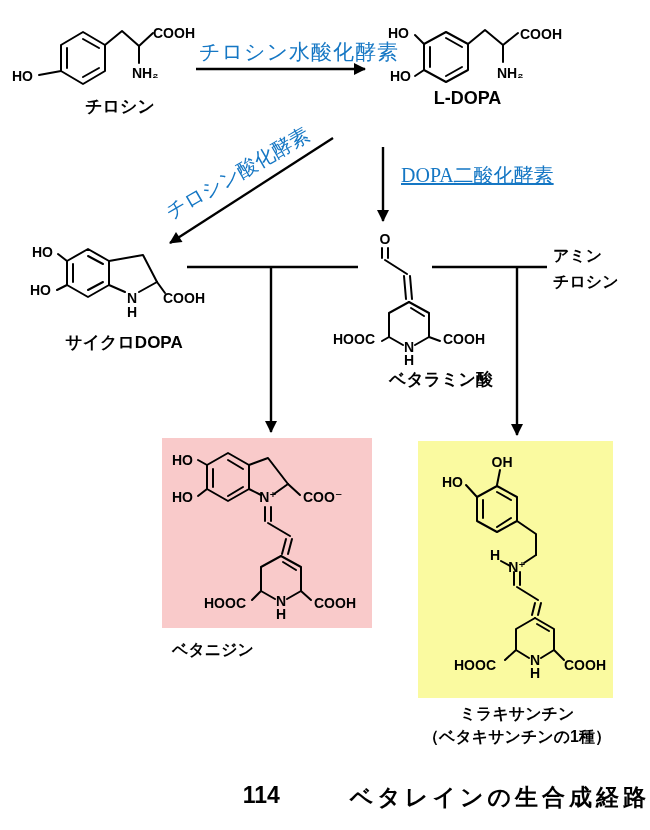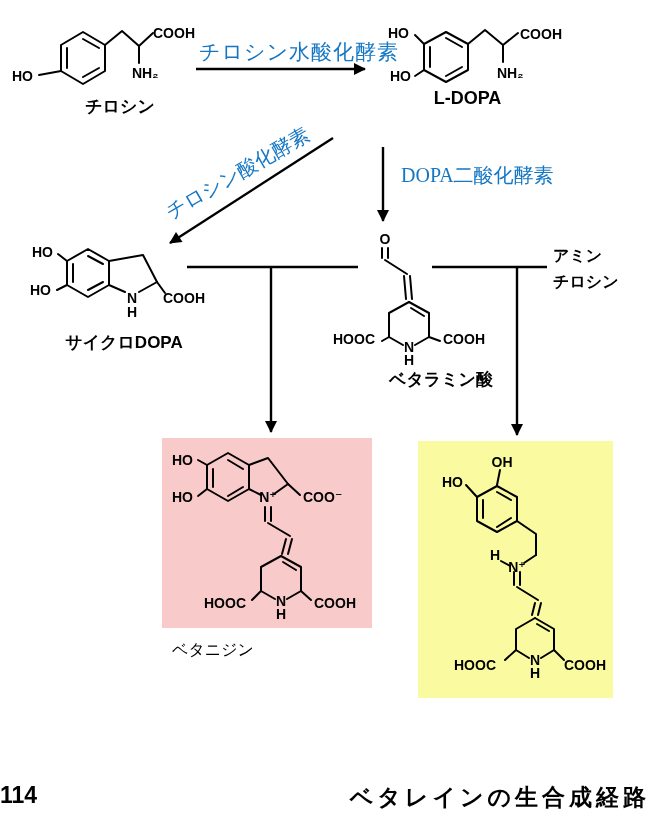--- a/index.html
+++ b/index.html
@@ -4,38 +4,38 @@
 <style>
   * { margin:0; padding:0; box-sizing:border-box; }
   html,body { width:650px; height:830px; }
   body {
     position:relative; overflow:hidden; background:#fff;
     font-family:"Liberation Sans","DejaVu Sans",sans-serif;
     color:var(--ink,#000);
   }
   .abs { position:absolute; }
   .cname { font-weight:bold; font-size:17px; text-align:center; white-space:nowrap; }
-  .cname-sm { font-size:16px; font-weight:normal; line-height:23px; white-space:nowrap; }
+  .cname-sm { font-size:16px; font-weight:bold; line-height:23px; white-space:nowrap; }
   .enzyme-sans {
     color:var(--enzyme-blue,#1577c4); font-weight:normal; font-size:21px;
     letter-spacing:1px; white-space:nowrap;
   }
   .enzyme-serif {
     color:var(--enzyme-blue,#1577c4);
     font-family:"Liberation Serif","DejaVu Serif",serif;
     font-size:20px; white-space:nowrap;
   }
   .rot { transform:rotate(-30deg); transform-origin:center center; text-align:center; }
   .colorbox { position:absolute; }
   .box-pink { background:var(--pink,#f9caca); }
   .box-yellow { background:var(--yellow,#fafaa0); }
   .note { font-size:16px; font-weight:bold; line-height:26px; white-space:nowrap; }
-  .caption { display:flex; justify-content:space-between; gap:12px; width:650px;
+  .caption { display:flex; justify-content:flex-end; gap:30px; width:650px;
              font-size:23px; font-weight:bold; }
-  .caption .ttl { letter-spacing:4px; }
+  .caption .ttl { letter-spacing:4px;margin-left:40px; }
   svg .bond { stroke:var(--ink,#000); stroke-width:2; fill:none; stroke-linecap:round; stroke-linejoin:round; }
   svg .arrowline { stroke:var(--ink,#000); stroke-width:2.4; fill:none; }
   svg text.atom { font-family:"Liberation Sans","DejaVu Sans",sans-serif;
                   font-size:14px; font-weight:bold; fill:var(--ink,#000); }
 </style>
 </head>
 <body style="background: rgb(255, 255, 255);">
 
 <div class="colorbox box-pink" style="left:162px; top:438px; width:210px; height:190px;"></div>
 <div class="colorbox box-yellow" style="left:418px; top:441px; width:195px; height:257px;"></div>
@@ -82,21 +82,21 @@
   </g>
   <text class="atom" x="6" y="38">HO</text>
   <text class="atom" x="8" y="81">HO</text>
   <text class="atom" x="138" y="39">COOH</text>
   <text class="atom" x="115" y="78">NH₂</text>
 </svg>
 <div class="abs cname" style="left:395px; top:88px; width:145px; font-size:18px;">L-DOPA</div>
 
 <div class="abs enzyme-serif rot" style="left:152px; top:160px; width:170px; height:24px;">チロシン酸化酵素</div>
 
-<div class="abs enzyme-serif" style="left:401px; top:162px;">DOPA二酸化酵素</div>
+<div class="abs enzyme-serif" style="left:401px; top:162px;text-decoration:underline;">DOPA二酸化酵素</div>
 
 <svg class="abs" style="left:15px; top:235px;" width="215" height="115" viewBox="0 0 215 115">
   <g class="bond">
     <path d="M73,14 L94,26 L94,50 L73,62 L52,50 L52,26 Z"></path>
     <path d="M73,21 L88,29 M88,47 L73,55 M58,47 L58,29"></path>
     <path d="M43,19 L52,26"></path>
     <path d="M42,55 L52,50"></path>
     <path d="M94,26 L128,20 L142,47"></path>
     <path d="M142,47 L124,57"></path>
     <path d="M110,57 L94,50"></path>
@@ -194,18 +194,20 @@
   <text class="atom" x="84" y="26" text-anchor="middle">OH</text>
   <text class="atom" x="24" y="46">HO</text>
   <text class="atom" x="77" y="119" text-anchor="middle">H</text>
   <text class="atom" x="99" y="131" text-anchor="middle">N⁺</text>
   <text class="atom" x="36" y="229">HOOC</text>
   <text class="atom" x="146" y="229">COOH</text>
   <text class="atom" x="117" y="224" text-anchor="middle">N</text>
   <text class="atom" x="117" y="237" text-anchor="middle">H</text>
 </svg>
 <div class="abs cname-sm" style="left:412px; top:702px; width:210px; text-align:center;">
+  <div>ミラキサンチン</div>
+  <div>（ベタキサンチンの1種）</div>
 </div>
 
 <div class="abs caption" style="left:0; top:782px;">
   <span class="num">114</span>
   <span class="ttl">ベタレインの生合成経路</span>
 </div>
 
 </body></html>

